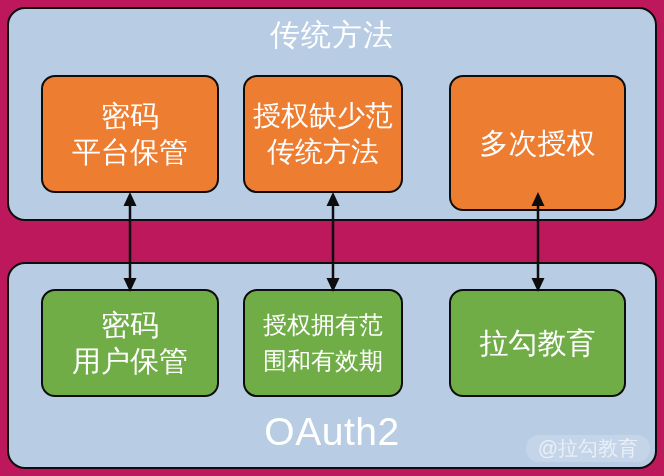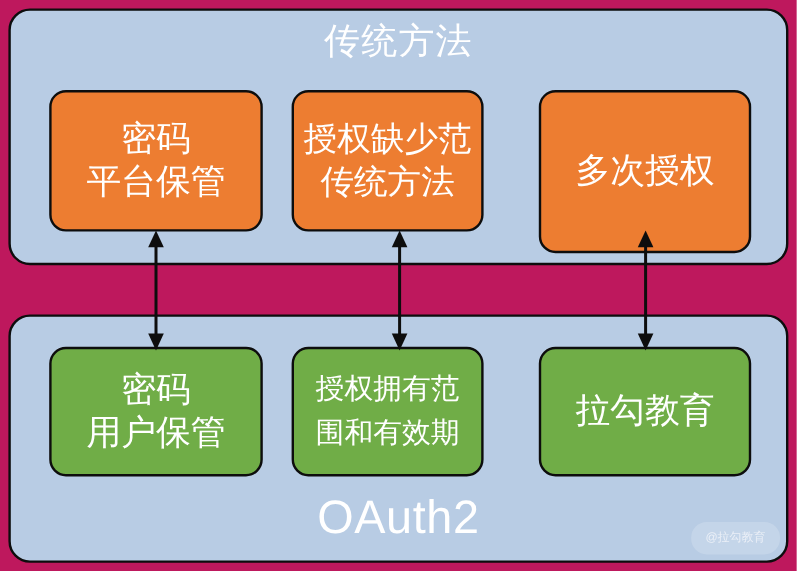--- a/index.html
+++ b/index.html
@@ -101,21 +101,21 @@
 
   
   #watermark {
     position: absolute;
     right: 14px;
     bottom: 14px;
     padding: 4px 12px;
     border-radius: 13px;
     background: rgba(255,255,255,0.18);
     color: #eaeff7;
-    font-size: 10px;
+    font-size: 20px;
     line-height: 19px;
     white-space: nowrap;
   }
 </style>
 </head>
 <body>
 
 <div id="canvas">
 
   <div class="group" id="group-traditional"></div>

